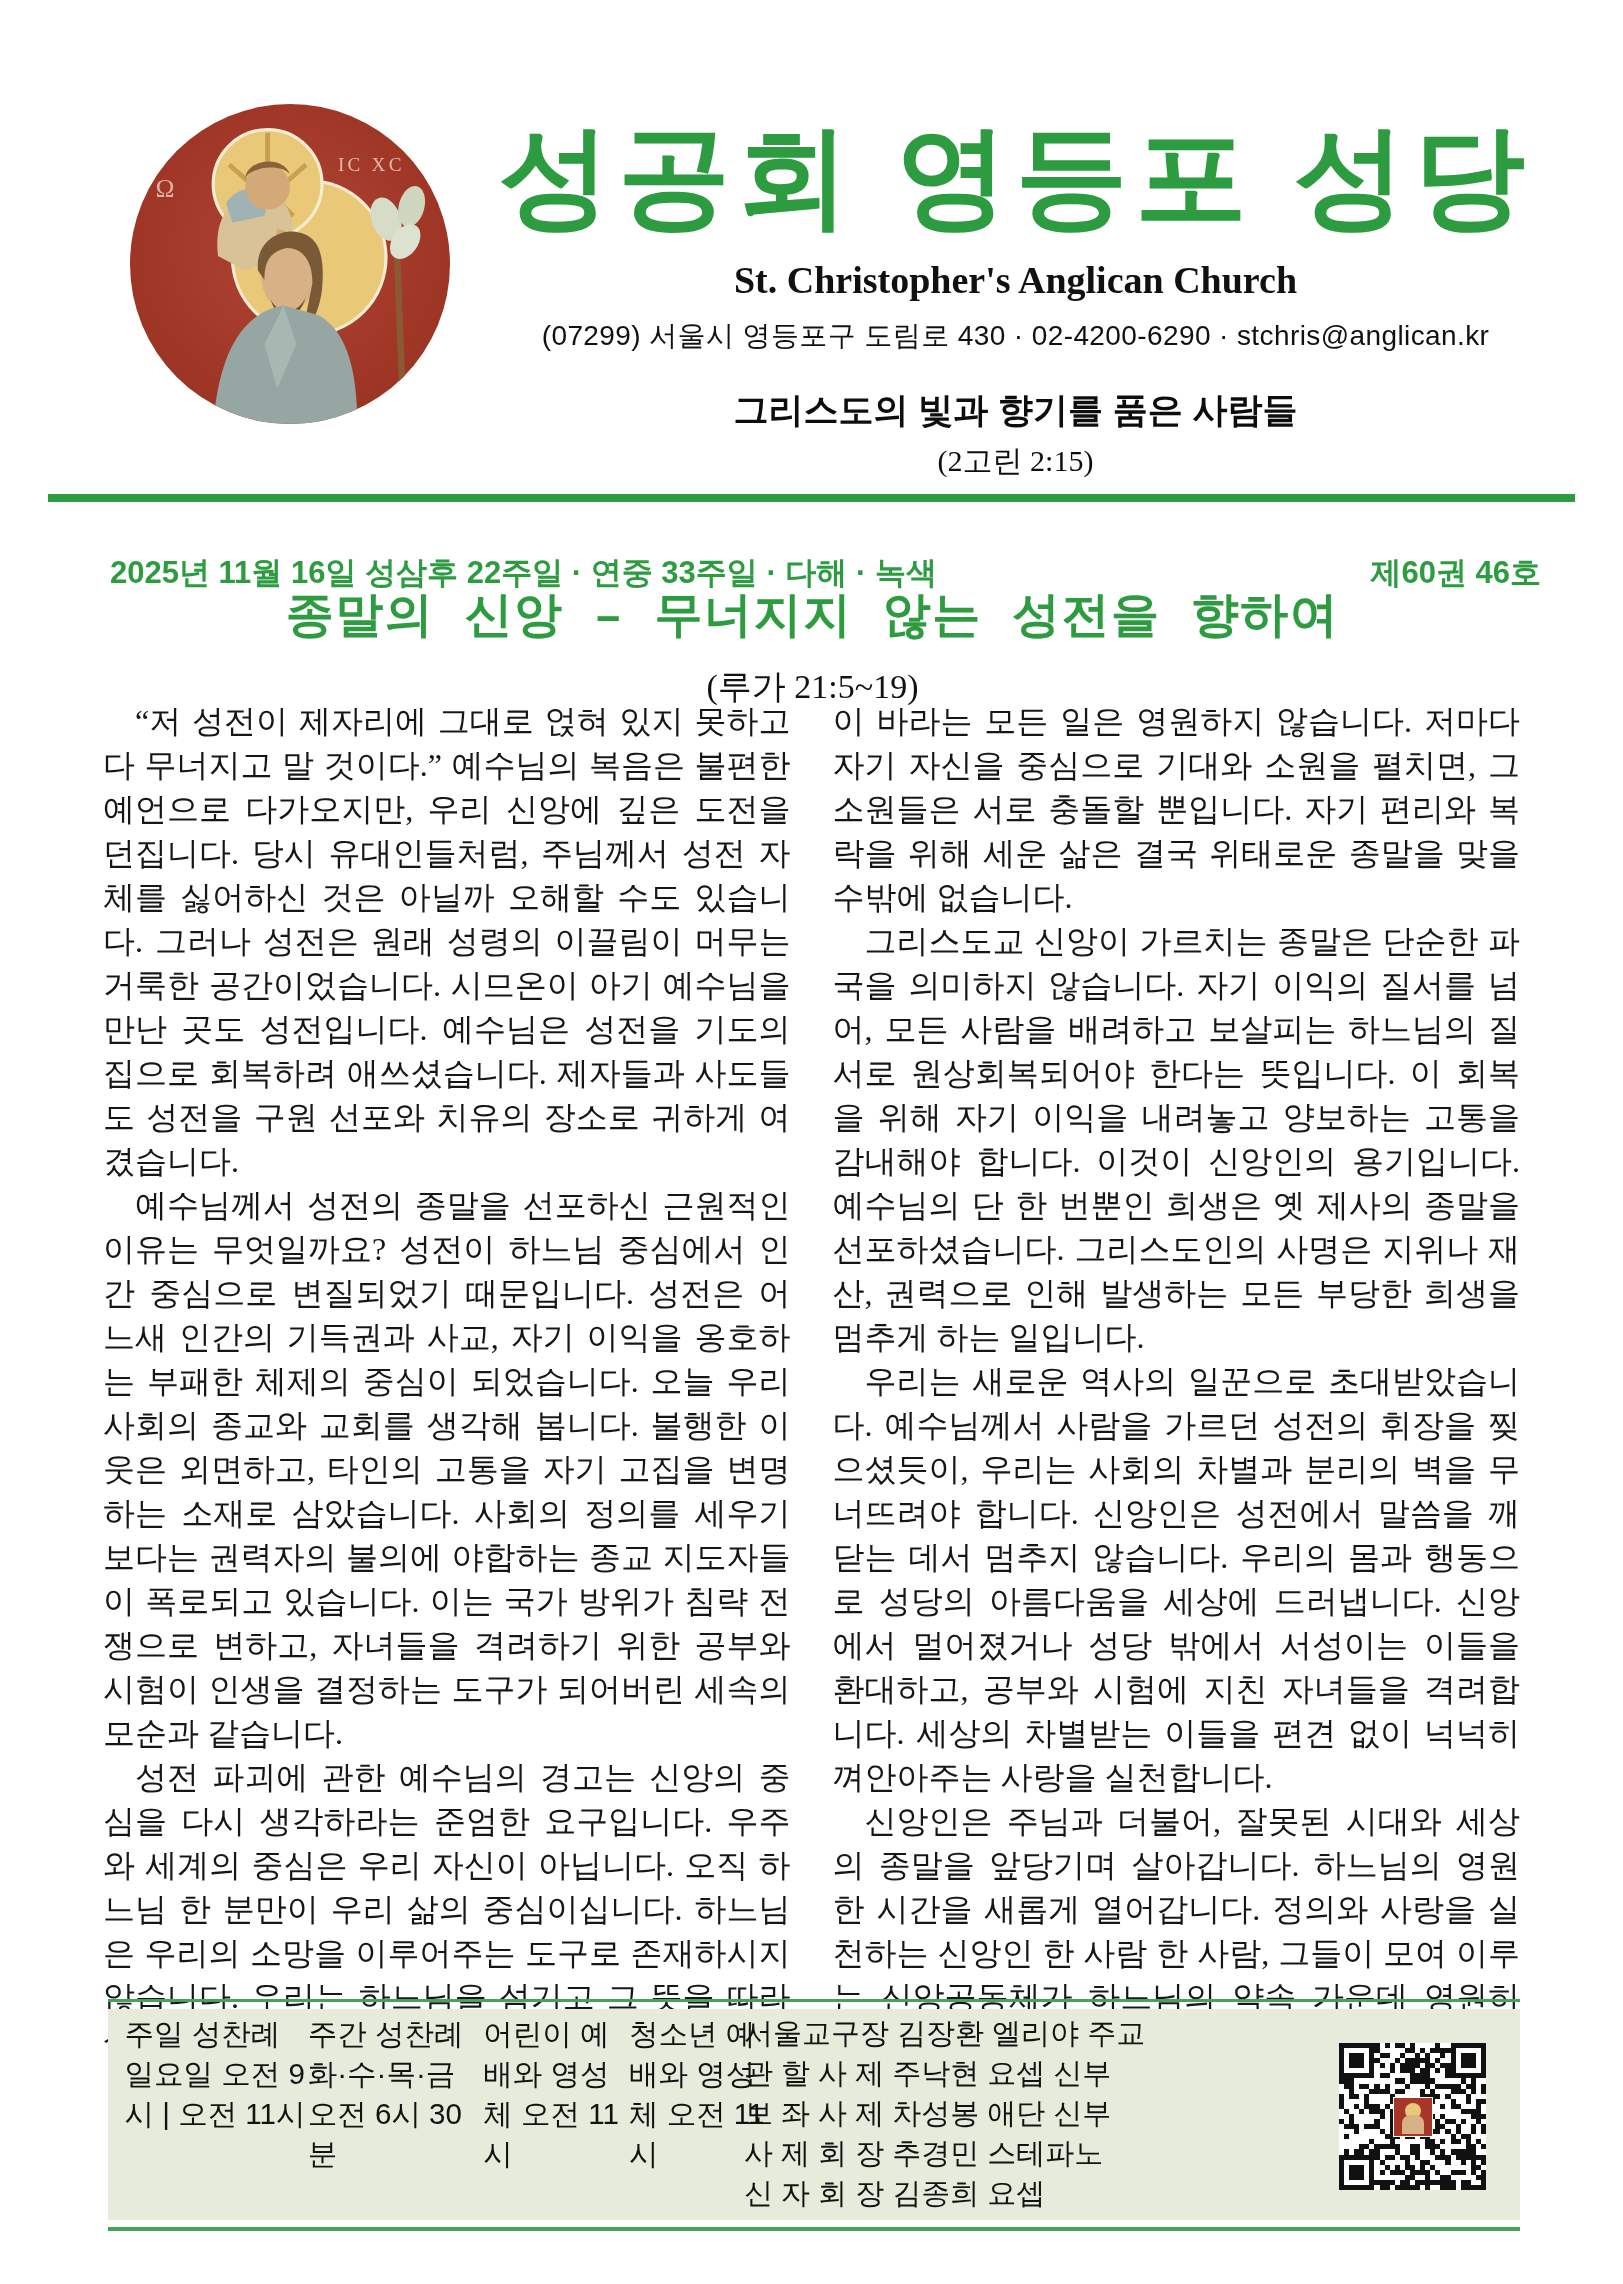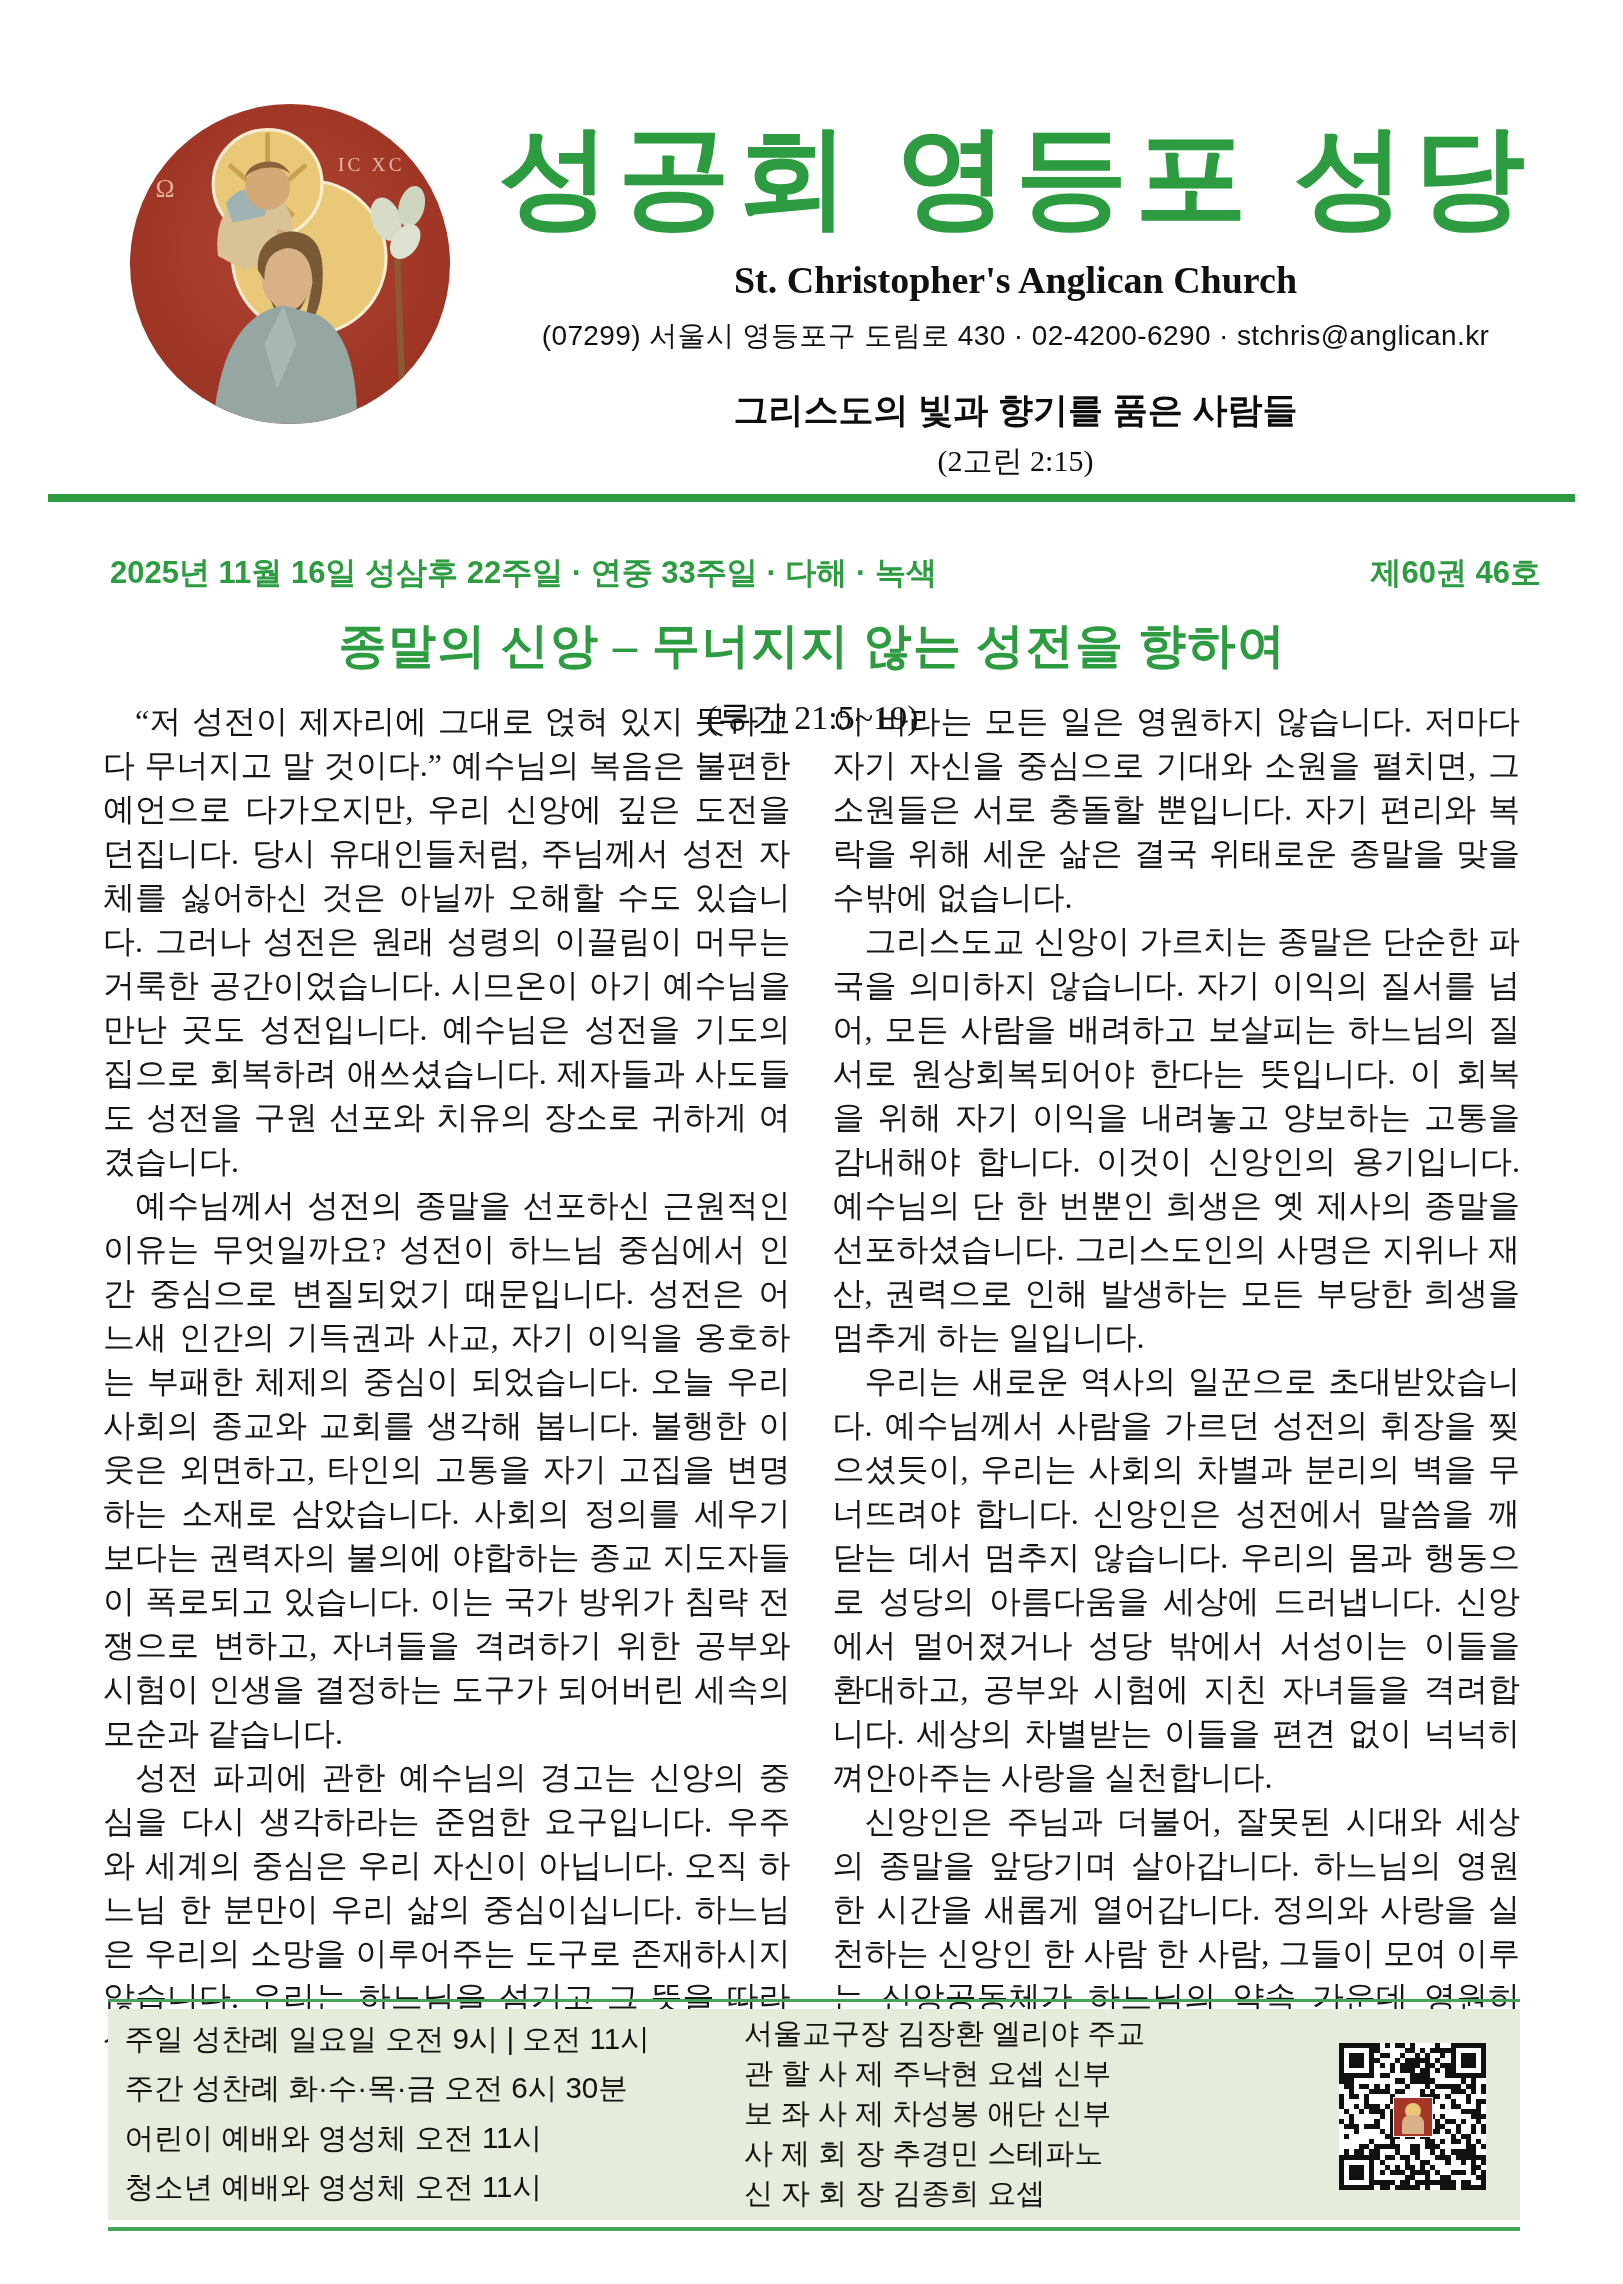--- a/index.html
+++ b/index.html
@@ -22,39 +22,39 @@
   .tagline-ref{font-family:"Liberation Serif", serif; font-size:30px; margin-top:7.6px; color:#0d0d0d;}
   
   .rule-thick{position:absolute; left:48px; top:494px; width:1527px; height:8.3px; background:#2d9c41;}
   .date-row{
     position:absolute; left:110px; top:514px; width:1431px;
     display:flex; justify-content:space-between; align-items:baseline;
     font-family:"Liberation Sans", sans-serif; font-weight:700; font-size:31px; color:#2d9c41;margin-top:38px;
   }
   
   .article-head{position:absolute; left:57px; top:583px; width:1511px; text-align:center;}
-  .article-title{font-family:Liberation Serif, serif; font-weight:700; font-size:48px; color:#2d9c41; letter-spacing:1.5px;margin-top:31px;}
+  .article-title{font-family:Liberation Mono, monospace; font-weight:700; font-size:48px; color:#2d9c41; letter-spacing:1.5px;}
   .article-ref{font-family:"Liberation Serif", serif; font-size:34px; color:#111; margin-top:16.6px;}
   .body-cols{
     position:absolute; left:103px; top:699px; width:1417px;
     display:flex; gap:42px;
   }
   .col{flex:1; min-width:0;}
   .col p{
     margin:0; font-size:32px; line-height:44px; text-align:justify;
     text-indent:32px; color:#161616;
   }
   .col p.no-indent{text-indent:0;font-family:Liberation Serif, serif;}
   .byline{float:right; text-indent:0;}
   
   .foot-line-top{position:absolute; left:108px; top:1999px; width:1412px; height:3px; background:#46a458;}
   .foot-box{position:absolute; left:108px; top:2009px; width:1412px; height:211px; background:#e5ecdc;}
   .services{
     position:absolute; left:16.6px; top:6px; width:650px; height:198px;
-    display:flex; flex-direction:column; justify-content:space-around;
+    display:flex; flex-direction:row; justify-content:space-around;
     font-family:"Liberation Sans", sans-serif; font-size:29.5px; color:#121212;
   }
   .clergy{
     position:absolute; left:636px; top:4.5px; width:559px; height:201px;
     display:flex; flex-direction:column; justify-content:space-around;
     font-family:"Liberation Sans", sans-serif; font-size:29px; color:#121212;
   }
   .qr{
     position:absolute; left:1231px; top:34px; width:147px; height:147px;
     background:#ffffff; display:grid;

